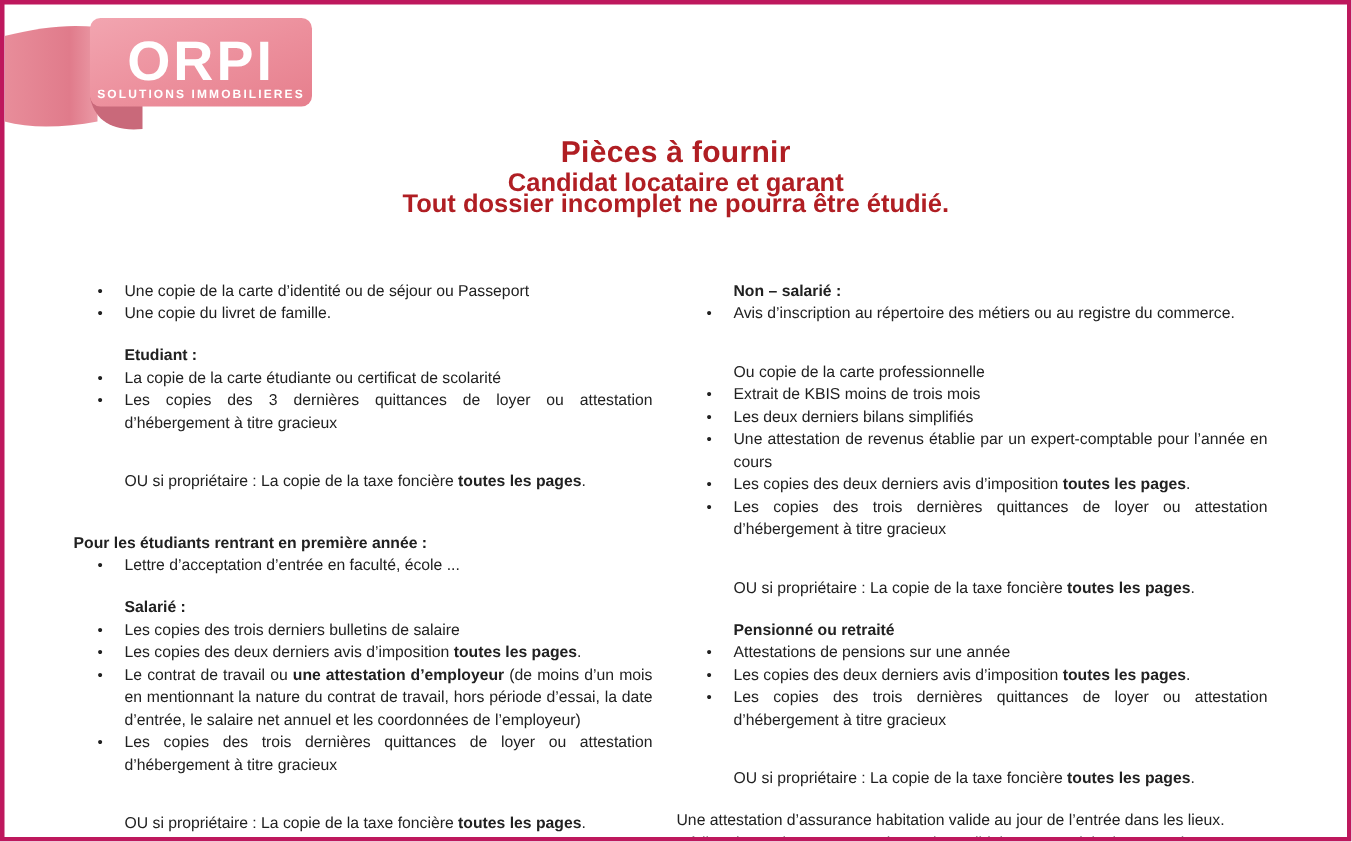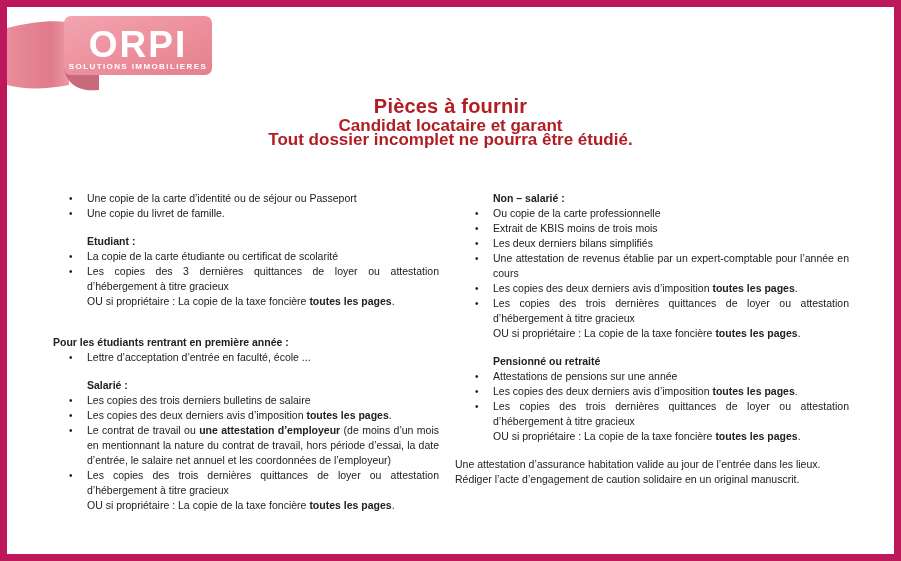--- a/index.html
+++ b/index.html
@@ -1,20 +1,20 @@
 <!DOCTYPE html>
 <html lang="fr"><head>
 <meta charset="utf-8">
 <style>
   html,body{margin:0;padding:0;background:#fff;}
   .page{
     position:relative;
     width:901px;height:561px;
     box-sizing:border-box;
-    border:7px solid #be185d;
+    border:3px solid #be185d;
     background:#fff;
     font-family:"Liberation Sans",sans-serif;
     font-size:10.5px;
     line-height:15px;
     color:#212121;
     overflow:hidden;
   }
   
   .logo{position:absolute;top:0;left:0;width:230px;height:95px;}
   
@@ -23,21 +23,21 @@
   .doc-sub{font-size:17px;font-weight:bold;line-height:14px;}
   
   .col{position:absolute;top:184px;}
   .col-left {left:36px; width:396px; --ti:44px; --bi:26px;}
   .col-right{left:448px;width:394px; --ti:38px; --bi:20px;}
   .gap{height:13px;}
   .heading{font-weight:bold;padding-left:var(--ti);}
   .heading-left{padding-left:10px;}
   .list .item{position:relative;padding-left:var(--ti);text-align:justify;}
   .list .dot{position:absolute;left:var(--bi);top:0;font-size:10px;}
-  .list .sub{text-align:left;}
+  .list .sub{text-align:left;margin-top:24px;}
   .footer-note .footer-lead{font-weight:bold;text-align:justify;}
   b{font-weight:bold;}
 </style>
 </head>
 <body>
 
 <div class="page">
 
   <svg class="logo" viewBox="0 0 230 95" aria-hidden="true">
     <defs>
@@ -118,20 +118,21 @@
           <div class="txt">Les copies des trois dernières quittances de loyer ou attestation d’hébergement à titre gracieux</div>
           <div class="sub">OU si propriétaire : La copie de la taxe foncière <b>toutes les pages</b>.</div>
         </div>
       </div>
     </div>
   <div class="col col-right">
       <div class="heading ">Non – salarié :</div>
       <div class="list">
         <div class="item">
           <span class="dot">•</span>
+          <div class="txt">Avis d’inscription au répertoire des métiers ou au registre du commerce.</div>
           <div class="sub">Ou copie de la carte professionnelle</div>
         </div>
         <div class="item">
           <span class="dot">•</span>
           <div class="txt">Extrait de KBIS moins de trois mois</div>
         </div>
         <div class="item">
           <span class="dot">•</span>
           <div class="txt">Les deux derniers bilans simplifiés</div>
         </div>

